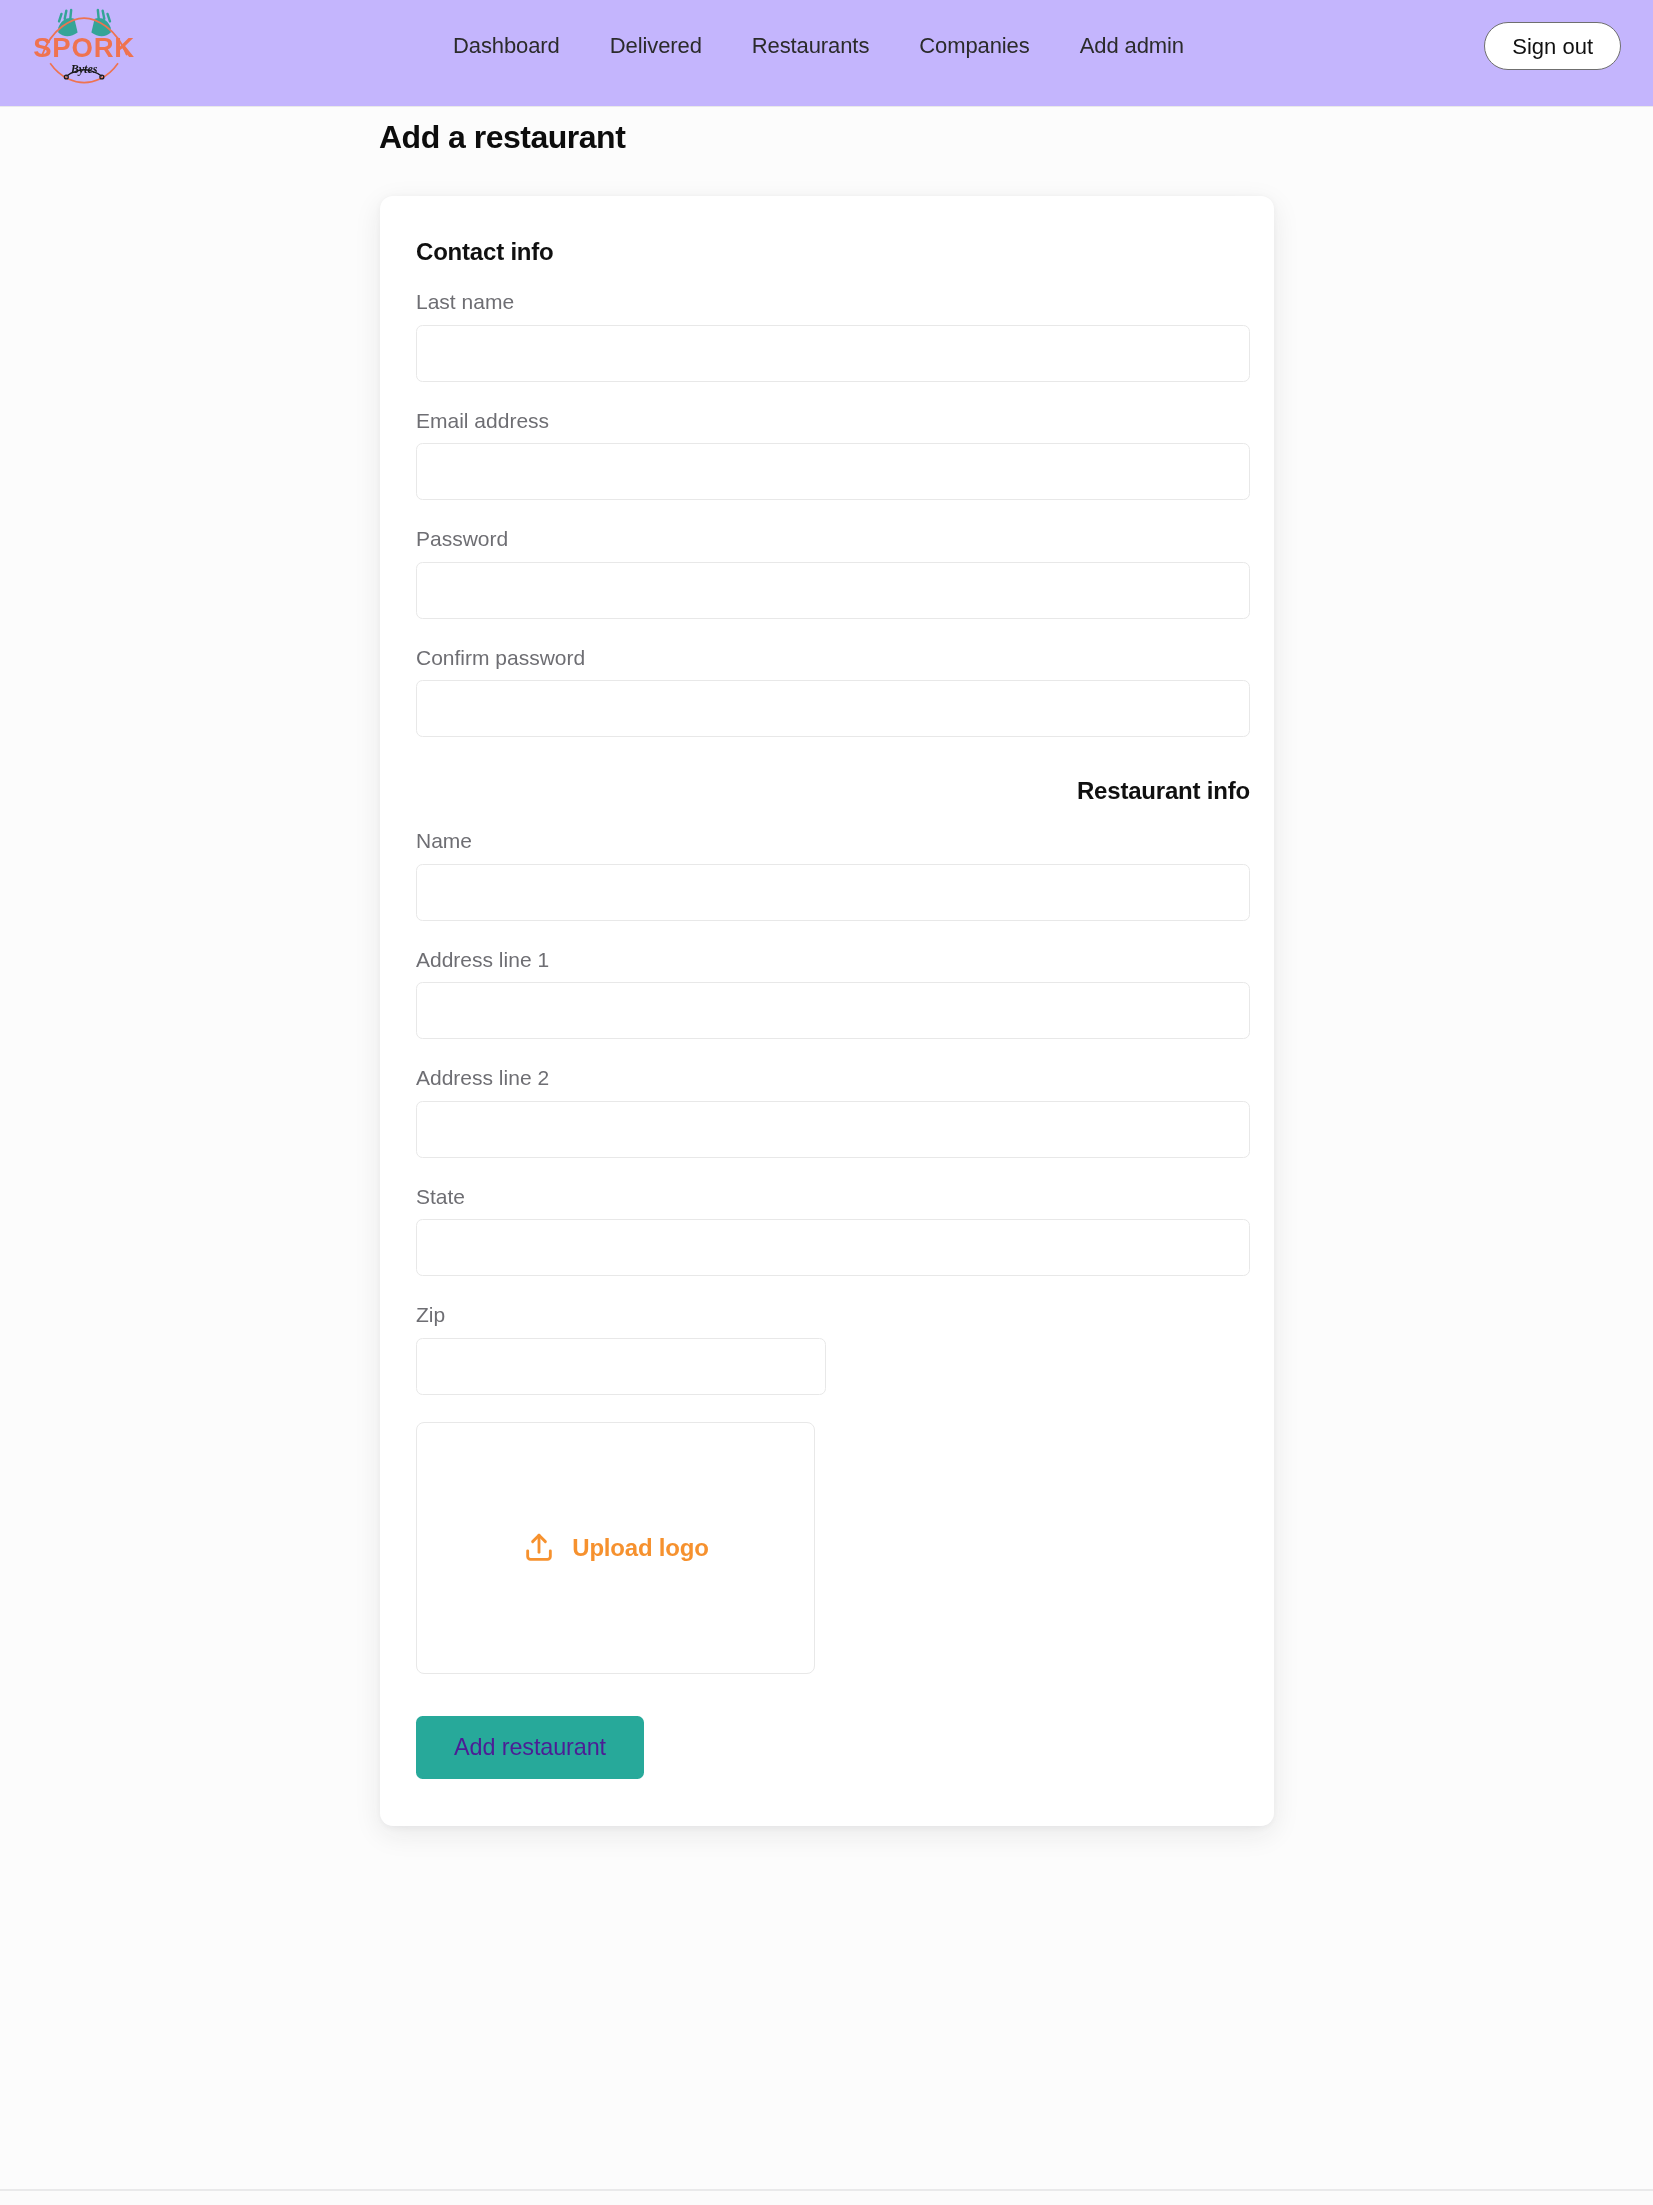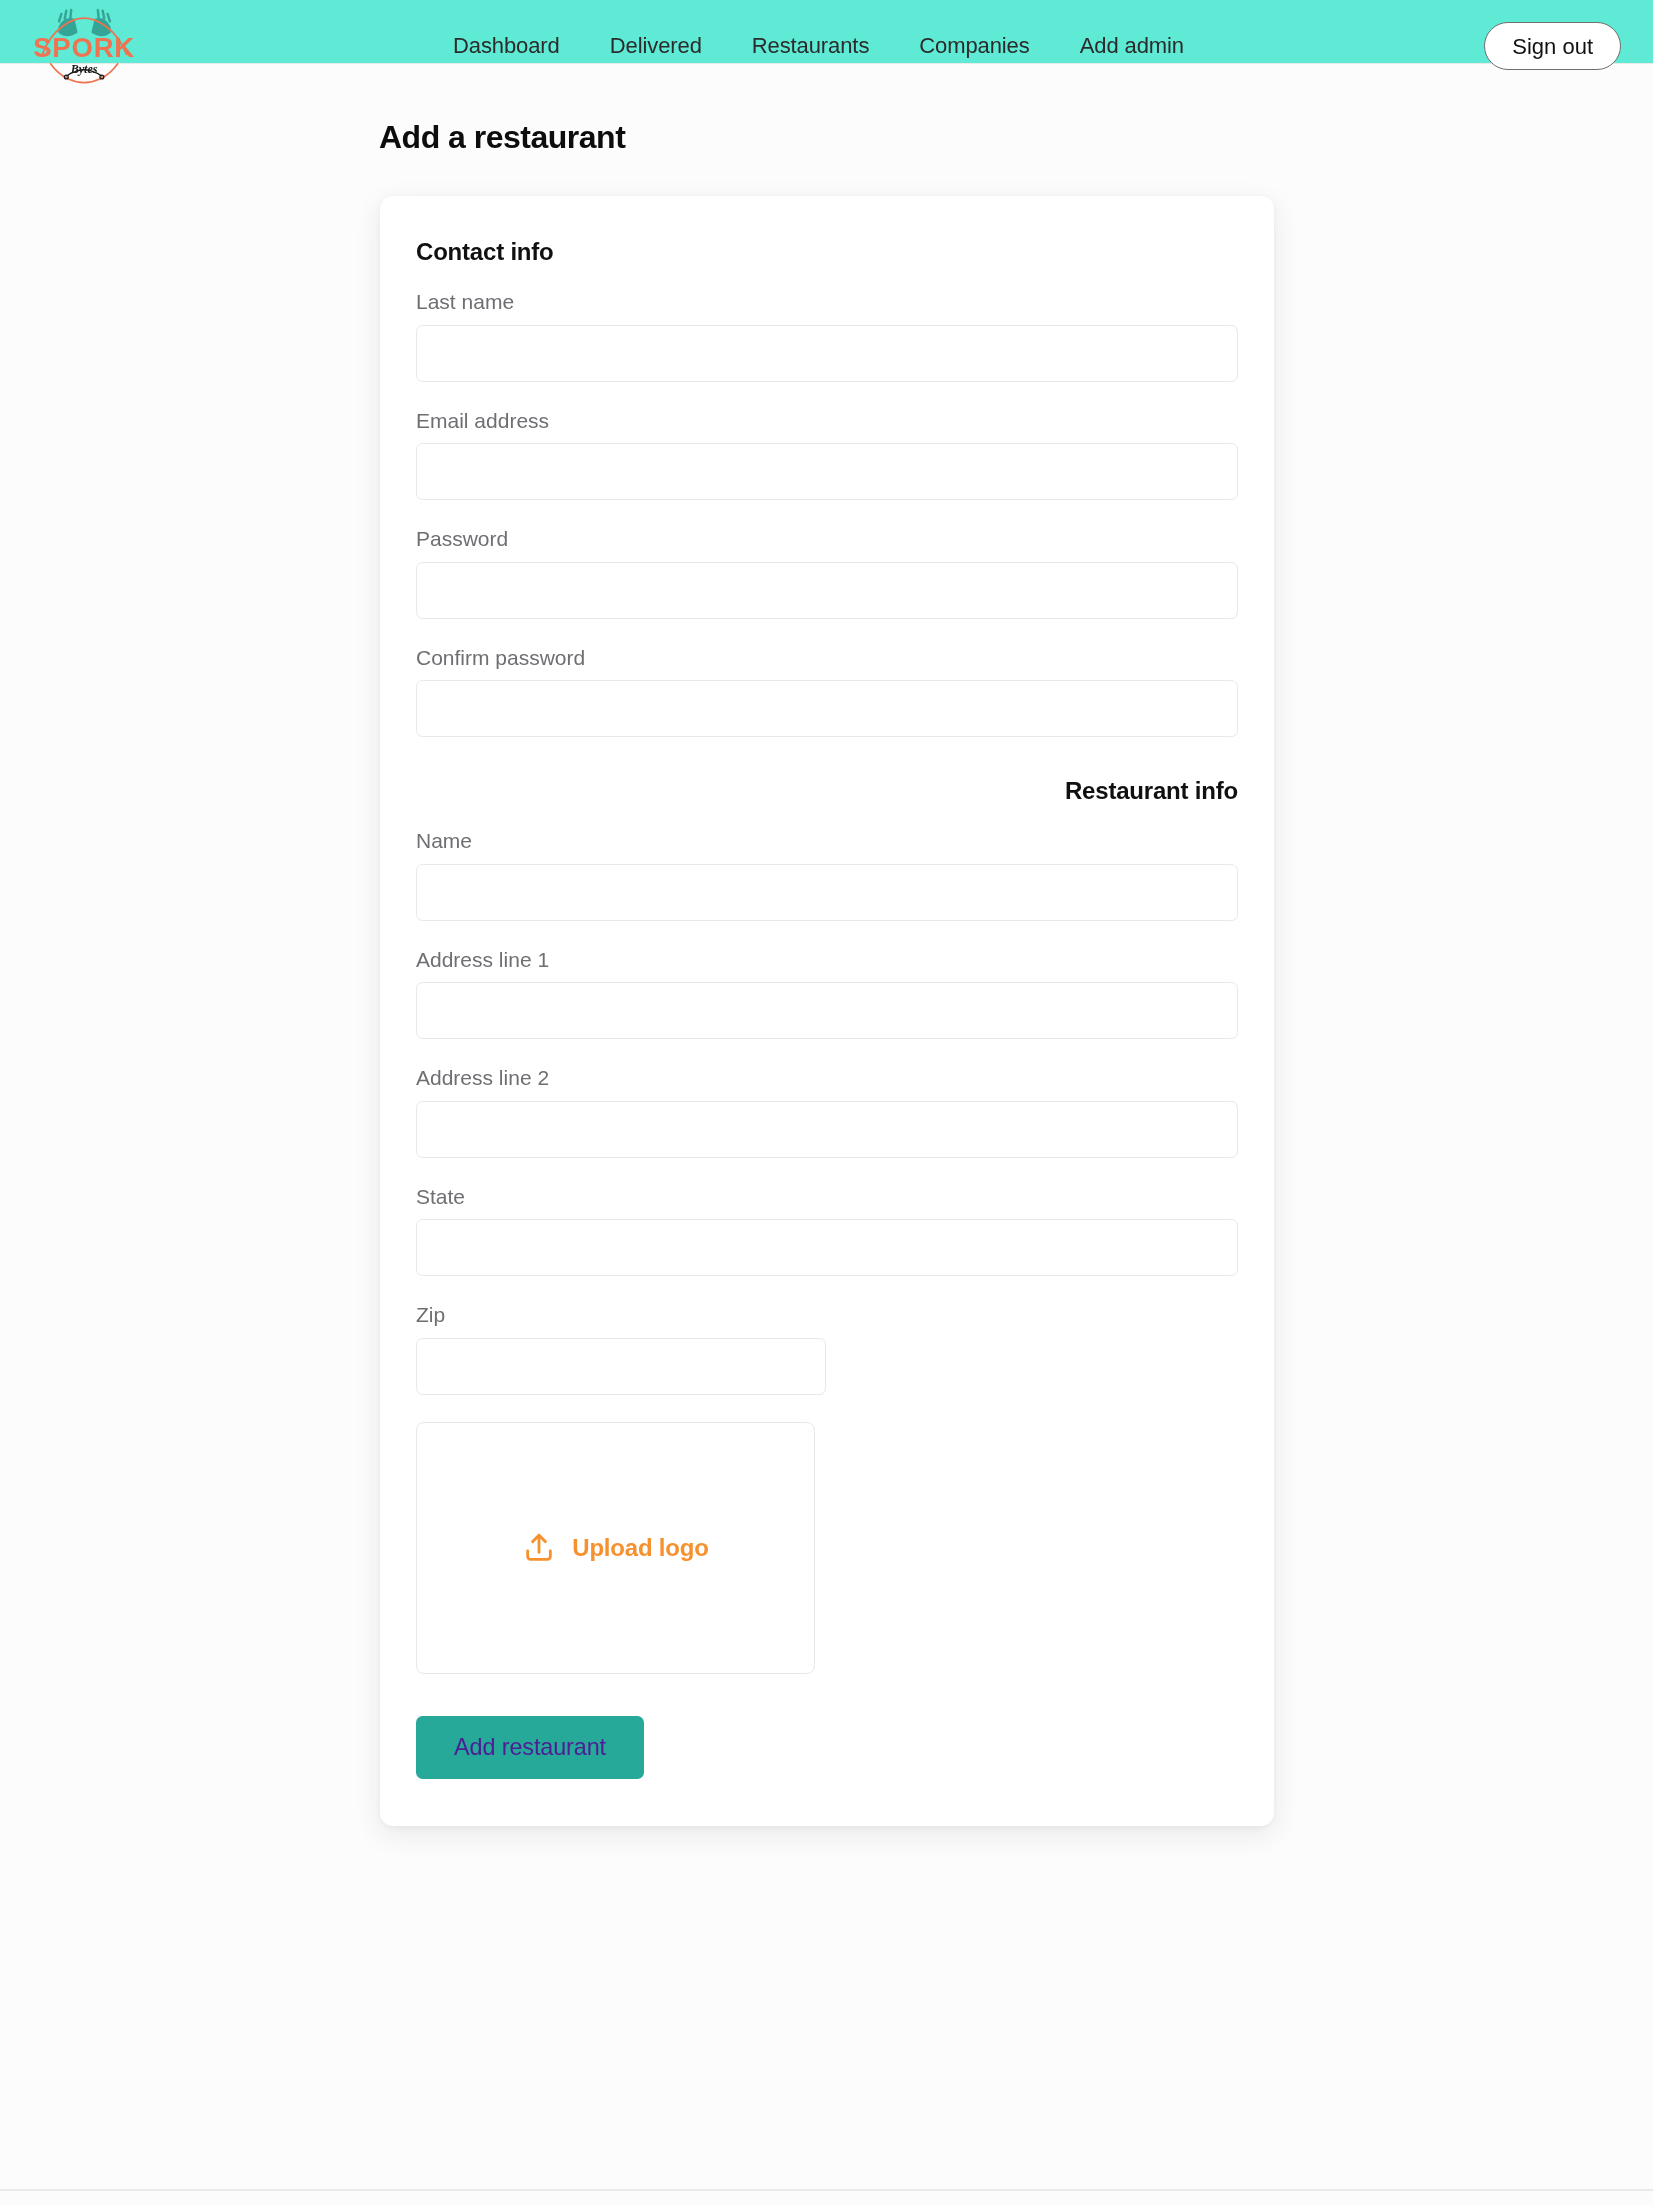--- a/index.html
+++ b/index.html
@@ -17,22 +17,22 @@
     position: relative;
     width: 1653px;
     min-height: 2205px;
     background: #fcfcfc;
     overflow: hidden;
   }
 
   
   .header {
     position: relative;
-    height: 64px;
-    background: #5eead4;
+    height: 107px;
+    background: #c4b5fd;
     border-bottom: 1.6px solid #e9e9ea;
     display: flex;
     align-items: center;
   }
 
   .brand {
     position: absolute;
     left: 34px;
     top: 4.8px;
     width: 101px;
@@ -92,21 +92,21 @@
 
   
   .card {
     position: absolute;
     left: 380px;
     top: 196px;
     width: 894px;
     background: #ffffff;
     border-radius: 13px;
     box-shadow: 0 8px 27.4px rgba(30,30,40,0.085), 0 1.6px 6.5px rgba(30,30,40,0.045);
-    padding: 42px 36px 47px 36px;
+    padding: 42px 24px 47px 36px;
   }
 
   .section-title {
     font-size: 24px;
     font-weight: bold;
     color: #101010;
     letter-spacing: -0.2px;
     margin-bottom: 24px;
   }
   .section-title.second { margin-top: 40px; text-align: right; }

